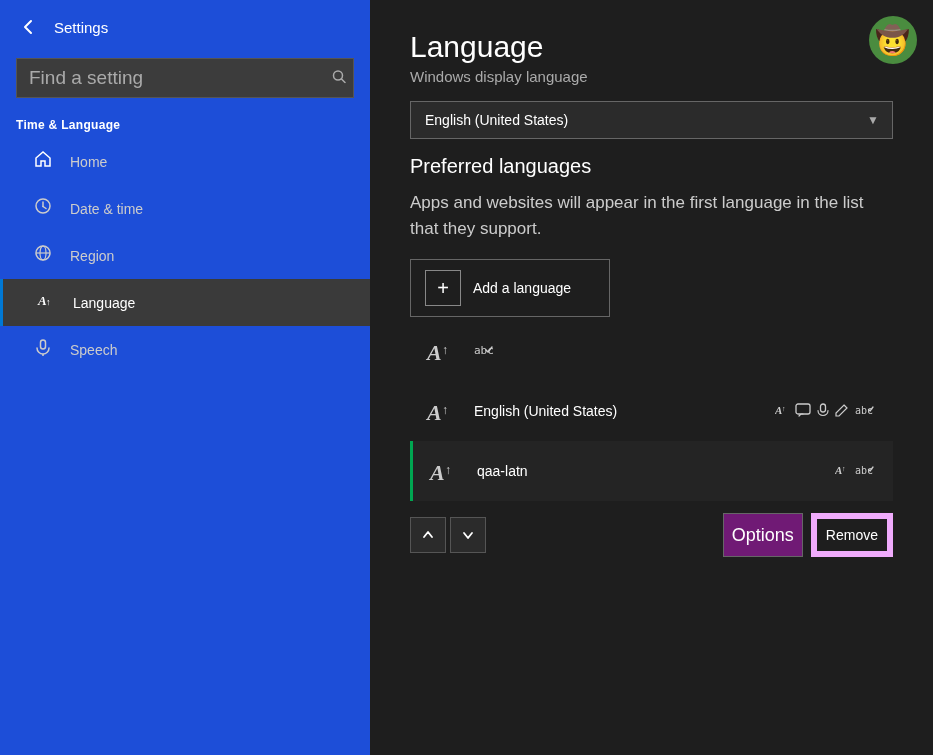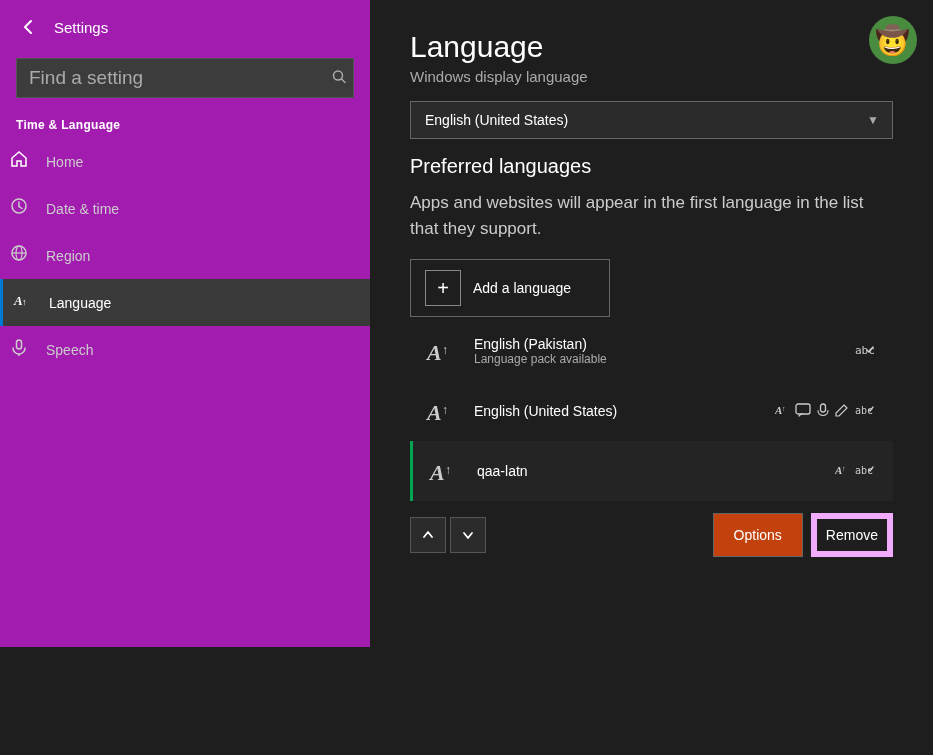--- a/index.html
+++ b/index.html
@@ -10,24 +10,24 @@
       width: 933px;
       height: 755px;
       overflow: hidden;
       display: flex;
     }
 
     
     .sidebar {
       width: 370px;
       min-width: 370px;
-      background: #a21caf;
+      background: #1d4ed8;
       display: flex;
       flex-direction: column;
-      height: 647px;
+      height: 755px;
     }
 
     .sidebar-header {
       display: flex;
       align-items: center;
       padding: 14px 16px;
       gap: 12px;
     }
 
     .back-btn {
@@ -83,21 +83,21 @@
       font-size: 12px;
       font-weight: 600;
       color: #ffffff;
       letter-spacing: 0.3px;
     }
 
     .nav-item {
       display: flex;
       align-items: center;
       gap: 16px;
-      padding: 12px 8px;
+      padding: 12px 32px;
       cursor: pointer;
       color: #cccccc;
       font-size: 14px;
       position: relative;
     }
 
     .nav-item.active {
       background: #3a3a3a;
       border-left: 3px solid #0078d4;
       color: #ffffff;
@@ -302,26 +302,26 @@
       justify-content: center;
       font-size: 14px;
     }
 
     .action-btns {
       display: flex;
       gap: 8px;
     }
 
     .options-btn {
-      padding: 8px 20px;
-      background: #c2410c;
+      padding: 8px 8px;
+      background: #701a75;
       border: 1px solid #666;
       color: #ffffff;
       cursor: pointer;
-      font-size: 14px;
+      font-size: 18px;
     }
 
     .remove-btn {
       padding: 8px 9px;
       background: transparent;
       border: 6px solid #f0abfc;
       color: #ffffff;
       cursor: pointer;
       font-size: 14px;
     }
@@ -429,24 +429,20 @@
 
   <div class="lang-list">
 
     <div class="lang-item">
       <span class="lang-icon">
         <svg width="34" height="34" viewBox="0 0 34 34" fill="none">
           <text x="2" y="26" font-size="22" fill="#cccccc" font-family="serif" font-style="italic" font-weight="bold">A</text>
           <text x="17" y="20" font-size="12" fill="#cccccc" font-family="serif">↑</text>
         </svg>
       </span>
-      <div class="lang-text">
-        <div class="lang-name">English (Pakistan)</div>
-        <div class="lang-sub">Language pack available</div>
-      </div>
       <div class="lang-badges">
         <span class="badge-icon">
           <svg width="24" height="18" viewBox="0 0 24 18" fill="none">
             <text x="0" y="13" font-size="11" fill="#ccc" font-family="monospace">abc</text>
             <path d="M18 6l-4 5-2-2" stroke="#ccc" stroke-width="1.5" stroke-linecap="round" stroke-linejoin="round"></path>
           </svg>
         </span>
       </div>
     </div>
 

